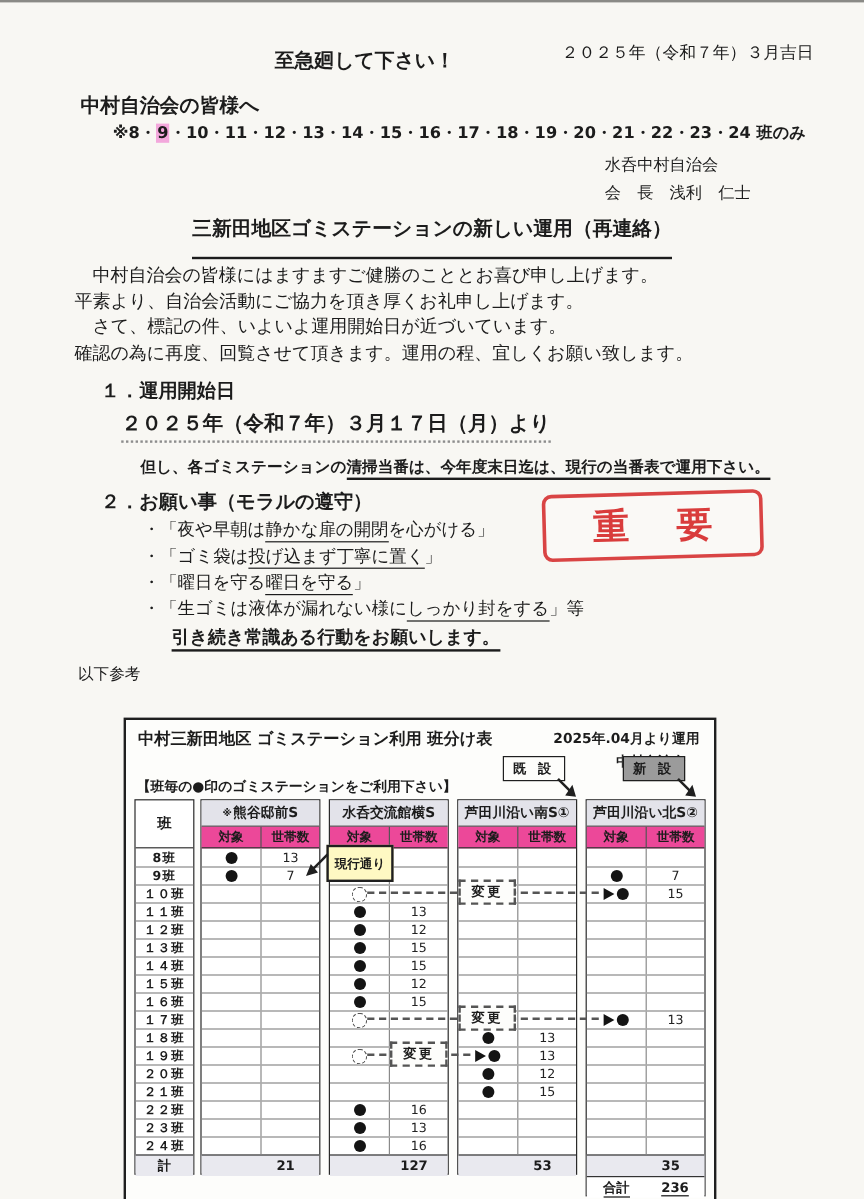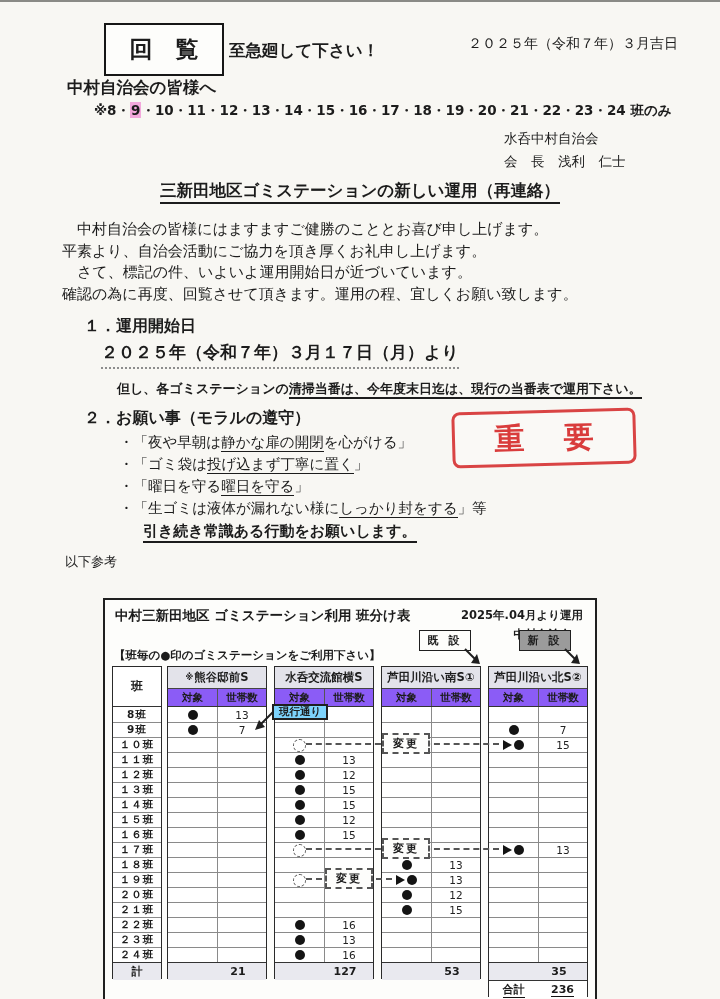--- a/index.html
+++ b/index.html
@@ -13,21 +13,21 @@
   
   .kairan-box{left:104px;top:21px;width:116px;height:49px;border:2.5px solid #161616;
               display:flex;align-items:center;justify-content:center;font-size:23px;font-weight:bold;background:#fdfdfb;}
   .urgent{left:229px;top:38px;font-size:16.5px;font-weight:bold;}
   .date-top{left:468px;top:33px;font-size:14px;}
   .addressee{left:67px;top:75px;font-size:16.5px;font-weight:bold;}
   .groups-note{left:94px;top:100px;font-size:13.5px;font-weight:bold;}
   .hl-9{background:#f3a8dc;padding:0 1px;}
   .sender{left:504px;top:125px;font-size:13.5px;line-height:23px;}
   .main-title{left:0;top:178px;width:720px;text-align:center;}
-  .main-title span{font-size:16.5px;font-weight:bold;border-bottom:2px solid #1c1c1c;padding-bottom:2px;}
+  .main-title span{font-size:16.5px;font-weight:bold;border-bottom:2px solid #1c1c1c;padding-bottom:14px;}
   .body-par{left:62px;top:217px;width:620px;font-size:15px;line-height:21.5px;}
 
   .sec-head{font-size:16px;font-weight:bold;}
   .sec1-head{left:84px;top:314px;}
   .sec1-date{left:101px;top:339px;font-size:17px;font-weight:bold;border-bottom:2px dotted #8d8d8d;padding-bottom:3px;}
   .sec1-note{left:117px;top:378px;font-size:13px;font-weight:bold;}
   .sec1-note .u{border-bottom:2px solid #1c1c1c;padding-bottom:1px;}
   .sec2-head{left:84px;top:406px;}
   .bullets{left:119px;top:429px;font-size:14.5px;line-height:22px;}
   .bullets .u{border-bottom:1.5px solid #1c1c1c;padding-bottom:1px;}
@@ -55,21 +55,21 @@
   .tagarrow{position:absolute;z-index:5;}
 
   .colbox{position:absolute;top:66px;border:1.8px solid #2a2a2a;background:#fff;box-sizing:border-box;}
   .banbox{left:7px;width:50px;height:313px;}
   .gbox{width:100px;height:313px;}
   .gbox.tall{height:331px;}
   .g1{left:62px;} .g2{left:169px;} .g3{left:276px;} .g4{left:383px;}
   .g-head{height:22px;display:flex;align-items:center;justify-content:center;background:#e3e3ea;
           border-bottom:1px solid #444;font-size:11.5px;font-weight:bold;box-sizing:border-box;}
   .g-head .sup{font-size:8px;vertical-align:top;margin-right:1px;}
-  .g-sub{height:18px;display:flex;border-bottom:1.8px solid #333;box-sizing:border-box;background:#8b5cf6;}
+  .g-sub{height:18px;display:flex;border-bottom:1.8px solid #333;box-sizing:border-box;background:#ec4899;}
   .g-subcell{width:50%;display:flex;align-items:center;justify-content:center;font-size:10.5px;font-weight:bold;box-sizing:border-box;}
   .g-subcell + .g-subcell{border-left:1px solid #555;}
   .ban-head{height:40px;display:flex;align-items:center;justify-content:center;font-size:12px;font-weight:bold;
             border-bottom:1.8px solid #333;box-sizing:border-box;}
   .t-row{display:flex;height:15px;box-sizing:border-box;}
   .t-row + .t-row{border-top:1px solid #8a8a8a;}
   .t-cell{width:50%;display:flex;align-items:center;justify-content:center;box-sizing:border-box;
           font-size:10.5px;color:#222;}
   .t-cell + .t-cell{border-left:1px solid #8a8a8a;}
   .ban-label{height:15px;display:flex;align-items:center;justify-content:center;font-size:10.5px;
@@ -86,31 +86,28 @@
 
   .dot{width:10px;height:10px;border-radius:50%;background:#141414;}
   .dcircle{width:11px;height:11px;border-radius:50%;border:1.6px dashed #555;background:#fff;}
   .tri{width:0;height:0;border-top:5px solid transparent;border-bottom:5px solid transparent;
        border-left:9px solid #141414;margin-right:2px;}
 
   .overlay{position:absolute;left:0;top:0;width:100%;height:100%;pointer-events:none;}
   .conn-line{position:absolute;height:0;border-top:2px dashed #555;z-index:3;}
   .change-box{position:absolute;width:48px;height:21px;border:2px dashed #555;background:#fdfdfb;z-index:4;
               display:flex;align-items:center;justify-content:center;font-size:11px;font-weight:bold;letter-spacing:2px;box-sizing:border-box;}
-  .callout{position:absolute;left:167px;top:104px;width:56px;height:16px;border:2px solid #1f1f1f;background:#7dd3fc;
+  .callout{position:absolute;left:167px;top:104px;width:56px;height:31px;border:2px solid #1f1f1f;background:#fef9c3;
            z-index:5;display:flex;align-items:center;justify-content:center;font-size:10.5px;font-weight:bold;box-sizing:border-box;}
 </style>
 </head>
 <body>
 
 <div class="page">
 
-  <div class="abs kairan-box">
-    <span>回　覧</span>
-  </div>
   <div class="abs urgent">至急廻して下さい！</div>
   <div class="abs date-top">２０２５年（令和７年）３月吉日</div>
 
   <div class="abs addressee">中村自治会の皆様へ</div>
   <div class="abs groups-note"><span>※8・</span><span class="hl-9">9</span><span>・10・11・12・13・14・15・16・17・18・19・20・21・22・23・24 班のみ</span></div>
 
   <div class="abs sender">
     <div>水呑中村自治会</div>
     <div>会　長　浅利　仁士</div>
   </div>

